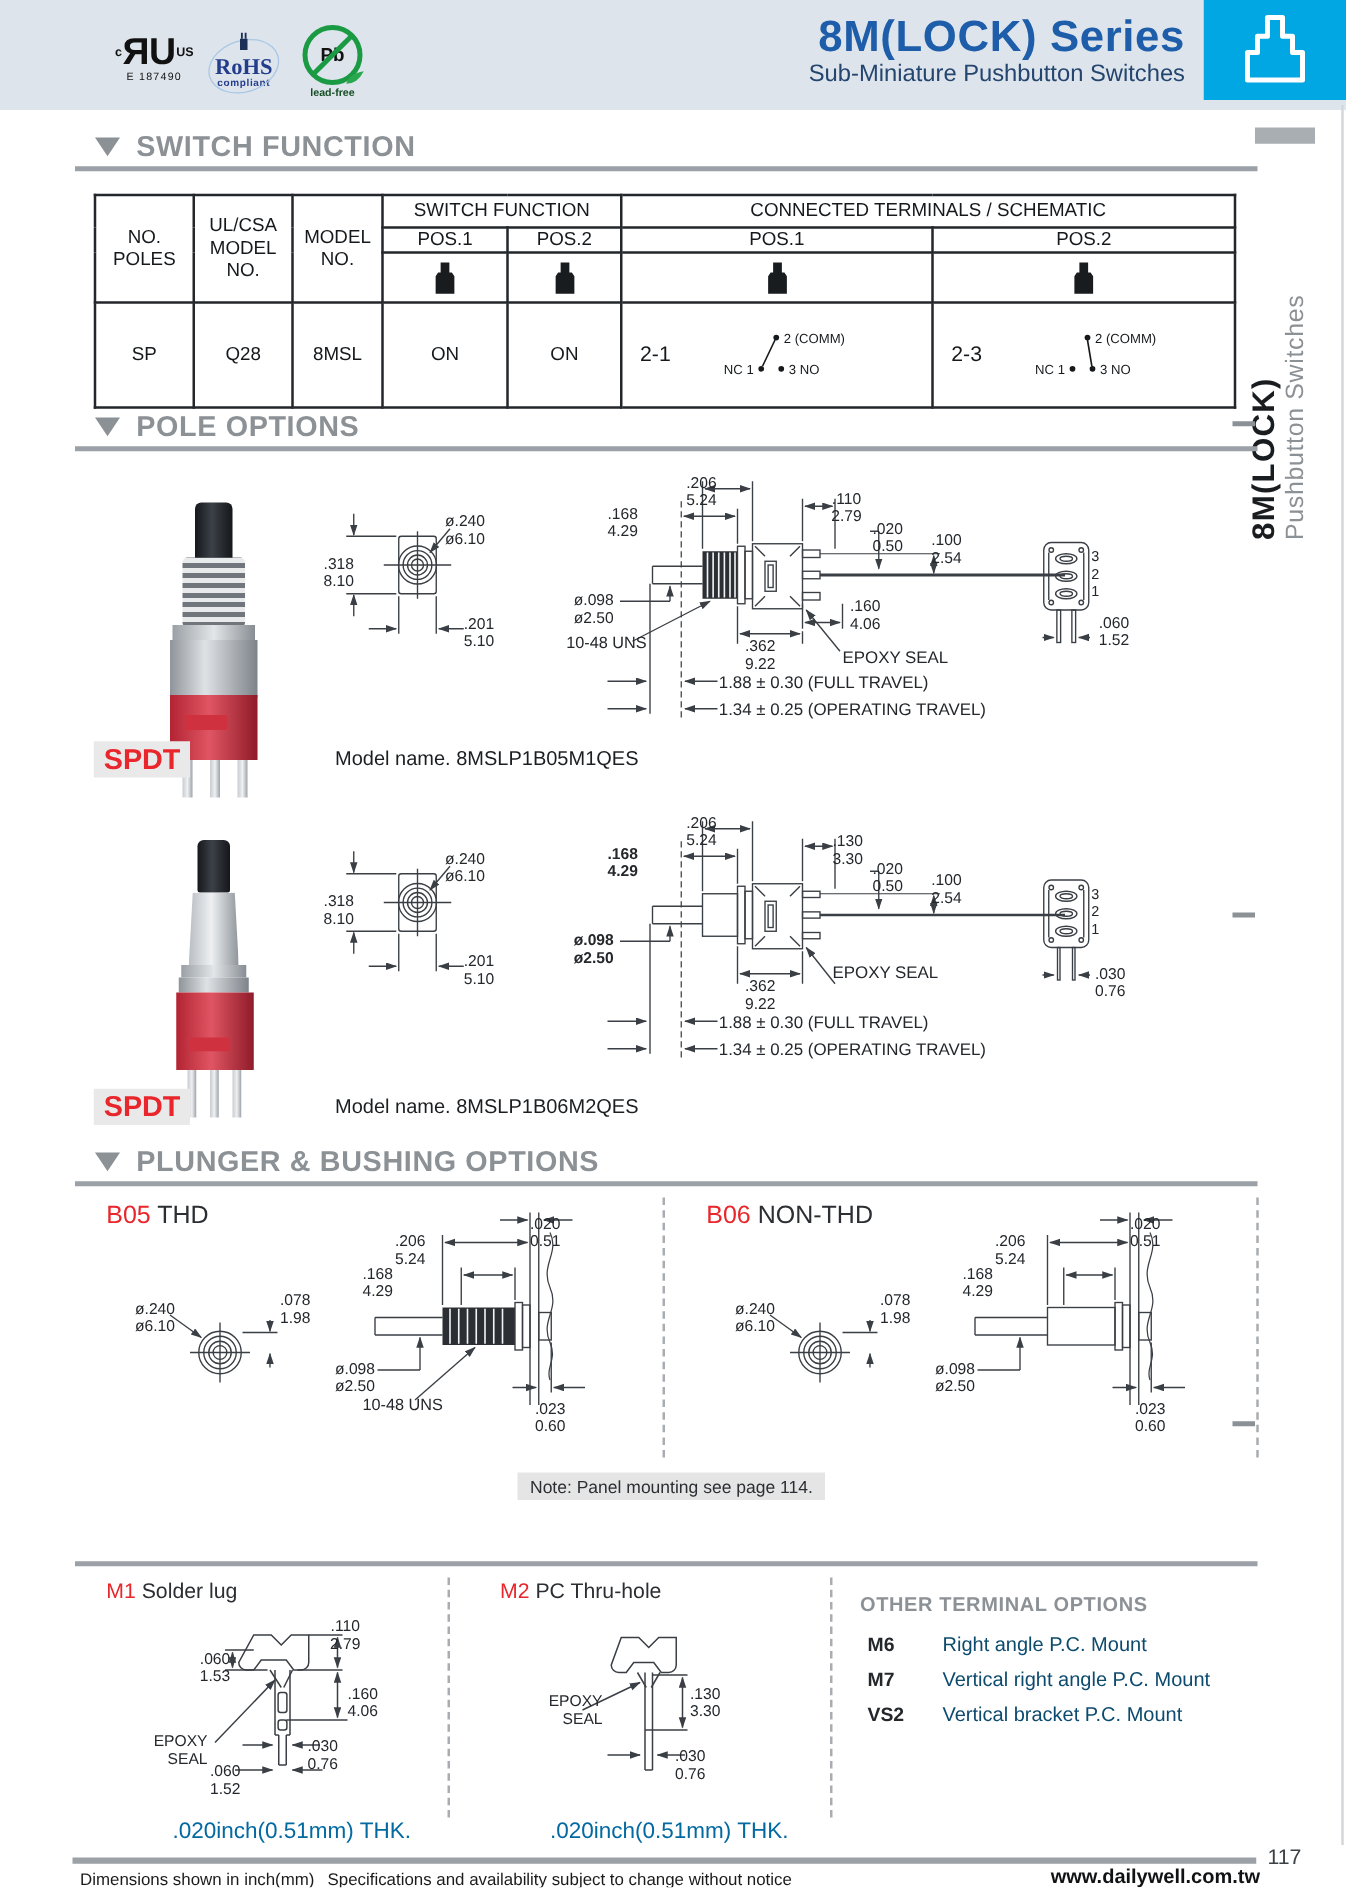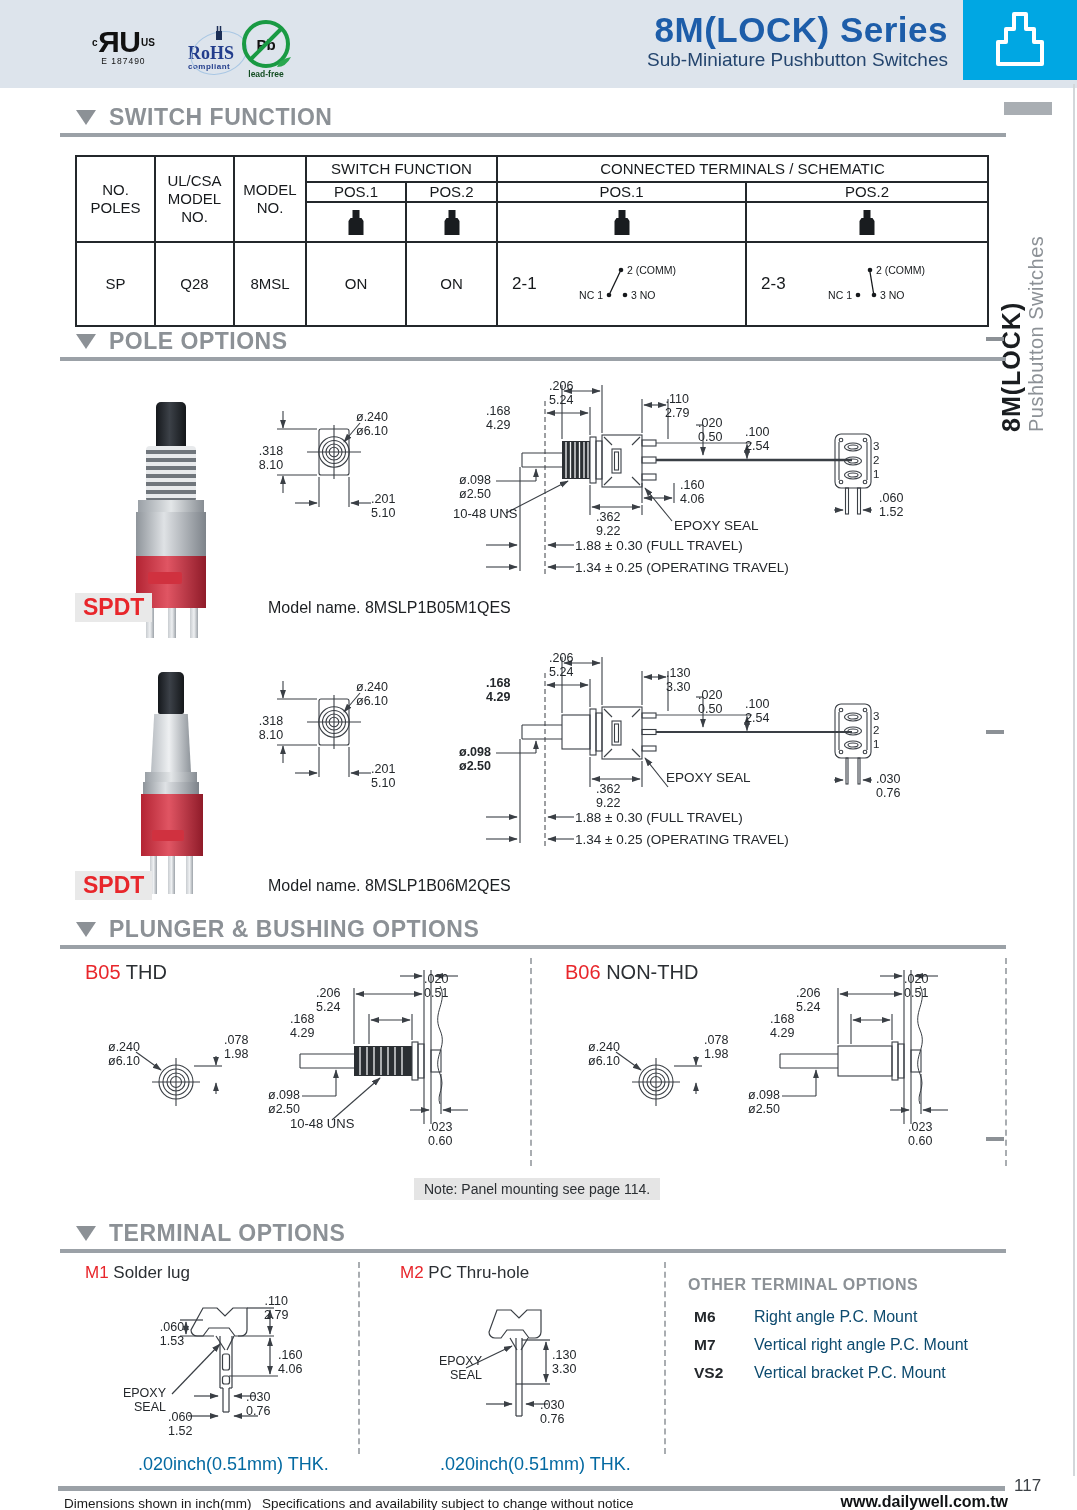--- a/index.html
+++ b/index.html
@@ -13,21 +13,21 @@
   #title{position:absolute;left:470px;top:12px;width:478px;text-align:right}
   #title .t1{font-size:35px;font-weight:bold;color:#1d5da9;letter-spacing:0.5px;line-height:1.05}
   #title .t2{font-size:19px;color:#24456e;line-height:1.15}
   
   .logo{position:absolute;font-family:"Liberation Sans",sans-serif}
   #ul-logo{left:92px;top:28px;text-align:center;color:#111}
   #ul-logo .mark{font-size:30px;font-weight:bold;line-height:.9}
   #ul-logo .rx{display:inline-block;transform:scaleX(-1)}
   #ul-logo .sm{font-size:10px;vertical-align:6px}
   #ul-logo .code{font-size:8.5px;letter-spacing:1px;margin-top:1px}
-  #rohs-logo{left:188px;top:30px;width:62px;text-align:left}
+  #rohs-logo{left:164px;top:30px;width:62px;text-align:center}
   #rohs-logo .swirl{position:absolute;left:2px;top:2px;width:56px;height:40px;border:1px solid #a9c7e4;
                     border-radius:50%;transform:rotate(-18deg)}
   #rohs-logo .rtxt{font-size:18px;font-weight:bold;color:#233d8c;font-family:"Liberation Serif",serif;line-height:1;margin-top:14px}
   #rohs-logo .rsub{font-size:8px;font-weight:bold;color:#233d8c;letter-spacing:.5px}
   #pb-logo{left:240px;top:20px;width:52px;text-align:center}
   #pb-logo .circ{position:relative;width:40px;height:40px;border:4px solid #199a43;border-radius:50%;
                  margin:0 auto;display:flex;align-items:center;justify-content:center}
   #pb-logo .slash{position:absolute;left:-3px;top:18px;width:46px;height:4px;background:#199a43;transform:rotate(-45deg)}
   #pb-logo .pbt{font-size:15px;font-weight:bold;color:#111}
   #pb-logo .psub{font-size:8.5px;font-weight:bold;color:#134d22;margin-top:1px}
@@ -713,24 +713,20 @@
       <span>ø.098</span>
       <span>ø2.50</span>
     </div>
   <div class="dim" style="left:908px;top:1120px">
       <span>.023</span>
       <span>0.60</span>
     </div>
 
   <div class="note" style="left:414px;top:1178px">Note: Panel mounting see page 114.</div>
 
-  <div class="sec" style="left:76px;top:1220px">
-    <div class="tri"></div>
-    <div class="t">TERMINAL OPTIONS</div>
-  </div>
   <div class="rule" style="left:60px;top:1249px;width:946px"></div>
 
   <div class="mcode" style="left:85px;top:1263px"><span class="red">M1</span> <span>Solder lug</span></div>
   <div class="mcode" style="left:400px;top:1263px"><span class="red">M2</span> <span>PC Thru-hole</span></div>
 
   <div class="dash-v" style="left:358px;top:1262px;height:192px"></div>
   <div class="dash-v" style="left:664px;top:1262px;height:192px"></div>
 
   <svg class="abs" style="left:128px;top:1284px" width="200" height="165" viewBox="0 0 200 165">
     <g stroke="#3a3f45" fill="none" stroke-width="1.2">

